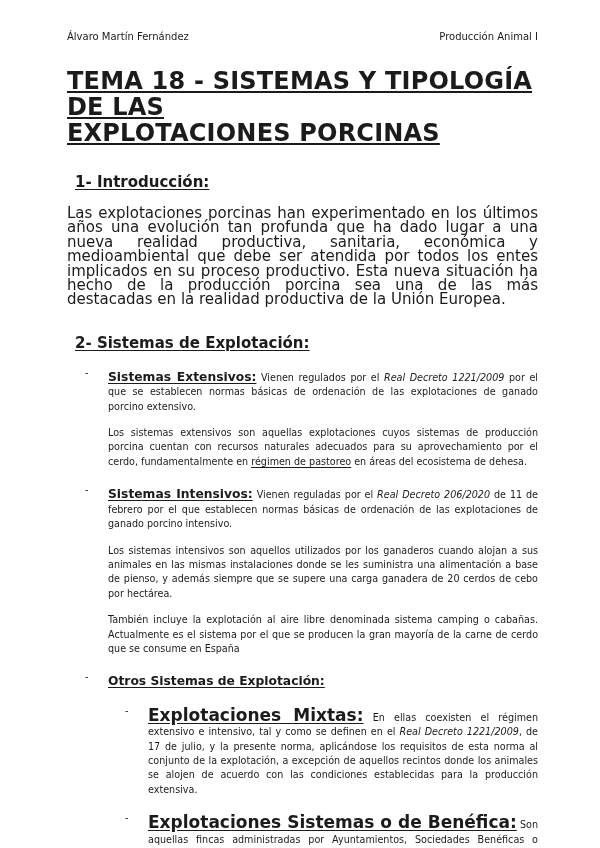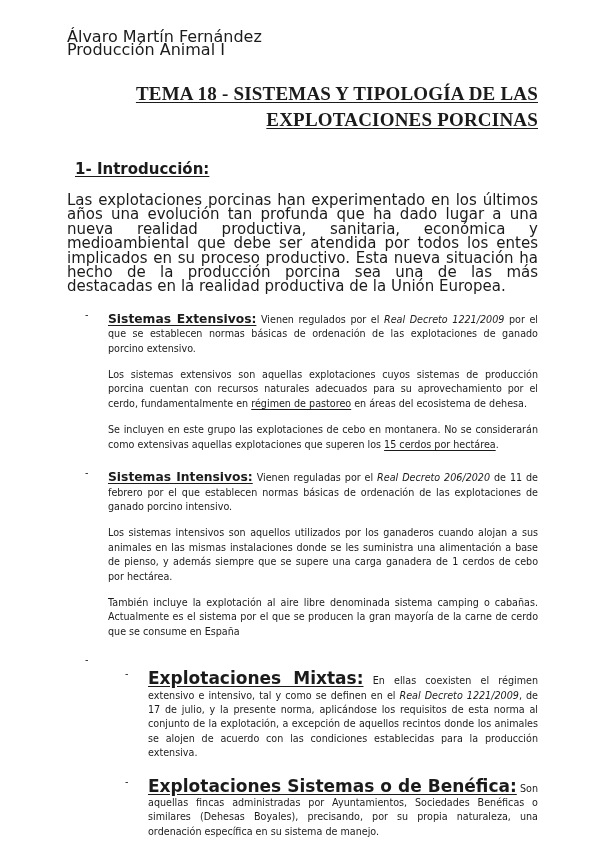--- a/index.html
+++ b/index.html
@@ -2,22 +2,22 @@
 <html><head>
 <meta charset="utf-8">
 <style>
   html,body{margin:0;padding:0;background:#ffffff;}
   .page{
     width:600px;height:848px;background:#ffffff;color:#1b1b1b;
     font-family:"DejaVu Sans","Liberation Sans",sans-serif;
     box-sizing:border-box;padding:30px 62px 0 67px;overflow:hidden;
     position:relative;
   }
-  .header-row{display:flex;justify-content:space-between;font-size:16px;line-height:13px;flex-direction:column;}
-  .doc-title{margin:25px 0 0;text-align:right;font-size:19px;line-height:26px;font-weight:bold;letter-spacing:.2px;font-family:Liberation Serif, serif;}
+  .header-row{display:flex;justify-content:space-between;font-size:10px;line-height:13px;}
+  .doc-title{margin:25px 0 0;text-align:left;font-size:24px;line-height:26px;font-weight:bold;letter-spacing:.2px;}
   .doc-title .tl{display:block;text-decoration:underline;text-underline-offset:2px;}
   .sec-heading{margin:27px 8px 0;font-size:15px;line-height:18px;font-weight:bold;text-decoration:underline;text-underline-offset:2px;}
   .body-par{margin:15px 0 0;font-size:15px;line-height:14.4px;text-align:justify;}
   .li{display:flex;margin-top:14px;}
   .dash{flex:0 0 23px;font-size:9.6px;line-height:14.4px;}
   .l1{margin-left:18px;}
   .l2{margin-left:17px;}
   .licontent{flex:1 1 auto;min-width:0;}
   .licontent p{margin:4px 0 12px;font-size:9.6px;line-height:14.4px;text-align:justify;}
   .licontent p:last-child{margin-bottom:0;}
@@ -39,42 +39,43 @@
 
   <h1 class="doc-title">
     <span class="tl">TEMA 18 - SISTEMAS Y TIPOLOGÍA DE LAS</span>
     <span class="tl">EXPLOTACIONES PORCINAS</span>
   </h1>
 
   <h2 class="sec-heading">1- Introducción:</h2>
 
   <p class="body-par">Las explotaciones porcinas han experimentado en los últimos años una evolución tan profunda que ha dado lugar a una nueva realidad productiva, sanitaria, económica y medioambiental que debe ser atendida por todos los entes implicados en su proceso productivo. Esta nueva situación ha hecho de la producción porcina sea una de las más destacadas en la realidad productiva de la Unión Europea.</p>
 
+  <h2 class="sec-heading">2- Sistemas de Explotación:</h2>
 
   <div class="li l1">
     <span class="dash">-</span>
     <div class="licontent">
       <p><span class="b u h1r">Sistemas Extensivos:</span><span> Vienen regulados por el </span><span class="i">Real Decreto 1221/2009</span><span> por el que se establecen normas básicas de ordenación de las explotaciones de ganado porcino extensivo.</span></p>
       <p><span>Los sistemas extensivos son aquellas explotaciones cuyos sistemas de producción porcina cuentan con recursos naturales adecuados para su aprovechamiento por el cerdo, fundamentalmente en </span><span class="u">régimen de pastoreo</span><span> en áreas del ecosistema de dehesa.</span></p>
-      <p><span>Se incluyen en este grupo las explotaciones de cebo en montanera. No se considerarán como extensivas aquellas explotaciones que superen los </span><span class="u">15 cerdos por hectárea</span><span>.</span></p>
     </div>
   </div>
 
   <div class="li l1">
     <span class="dash">-</span>
     <div class="licontent">
       <p><span class="b u h1r">Sistemas Intensivos:</span><span> Vienen reguladas por el </span><span class="i">Real Decreto 206/2020</span><span> de 11 de febrero por el que establecen normas básicas de ordenación de las explotaciones de ganado porcino intensivo.</span></p>
-      <p><span>Los sistemas intensivos son aquellos utilizados por los ganaderos cuando alojan a sus animales en las mismas instalaciones donde se les suministra una alimentación a base de pienso, y además siempre que se supere una carga ganadera de 1 cerdos de cebo por hectárea.</span></p>
+      <p><span>Los sistemas intensivos son aquellos utilizados por los ganaderos cuando alojan a sus animales en las mismas instalaciones donde se les suministra una alimentación a base de pienso, y además siempre que se supere una carga ganadera de 20 cerdos de cebo por hectárea.</span></p>
       <p><span>También incluye la explotación al aire libre denominada sistema camping o cabañas. Actualmente es el sistema por el que se producen la gran mayoría de la carne de cerdo que se consume en España</span></p>
     </div>
   </div>
 
   <div class="li l1">
     <span class="dash">-</span>
     <div class="licontent">
+      <p><span class="b u h1r">Otros Sistemas de Explotación:</span></p>
 
       <div class="li l2">
         <span class="dash">-</span>
         <div class="licontent">
           <p><span class="b u h2r">Explotaciones Mixtas:</span><span> En ellas coexisten el régimen extensivo e intensivo, tal y como se definen en el </span><span class="i">Real Decreto 1221/2009</span><span>, de 17 de julio, y la presente norma, aplicándose los requisitos de esta norma al conjunto de la explotación, a excepción de aquellos recintos donde los animales se alojen de acuerdo con las condiciones establecidas para la producción extensiva.</span></p>
         </div>
       </div>
 
       <div class="li l2">
         <span class="dash">-</span>

